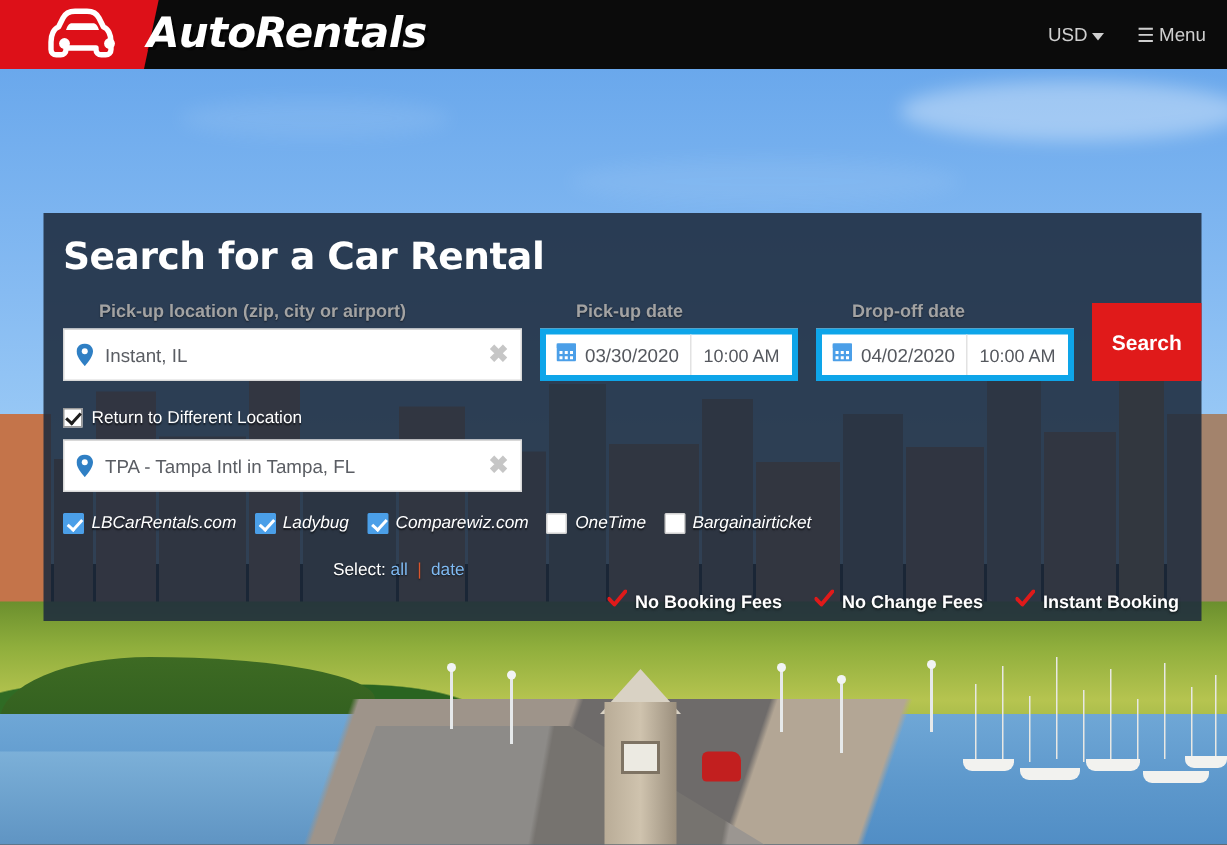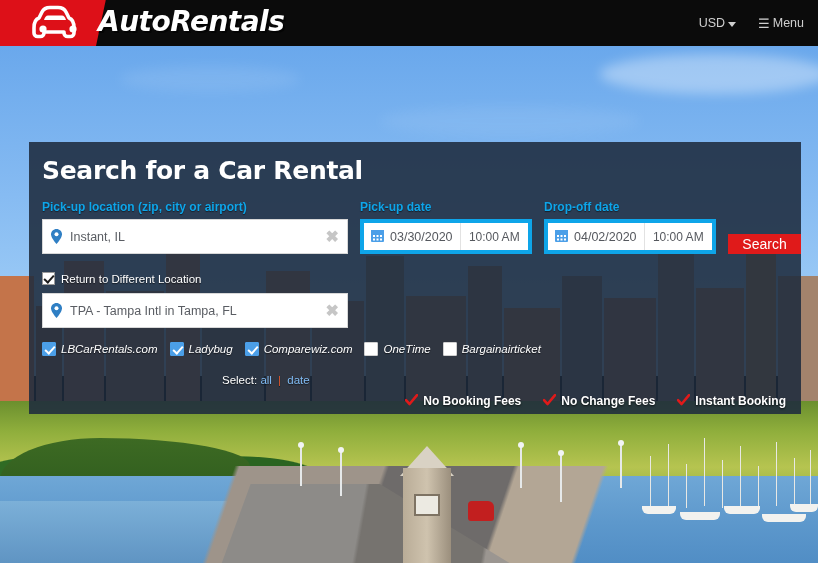--- a/index.html
+++ b/index.html
@@ -128,22 +128,22 @@
     position: absolute; left: 29px; top: 142px; width: 772px; height: 272px;
     background: rgba(30,43,61,0.88);
     z-index: 20;
   }
   .panel-title {
     position: absolute; left: 13px; top: 14px;
     color: #ffffff; font-size: 25px; font-weight: bold;
     font-family: "DejaVu Sans", sans-serif; letter-spacing: -0.3px;
   }
   .field-label {
-    color: #0ea5e9; font-size: 12px; font-weight: bold; margin-bottom: 5px;
-    display: block; text-shadow: 0 1px 1px rgba(0,0,0,0.5);
+    color: #a3a3a3; font-size: 12px; font-weight: bold; margin-bottom: 5px;
+    display: block; text-shadow: 0 1px 1px rgba(0,0,0,0.5); margin-left: 24px;
   }
   .row1 { position: absolute; left: 13px; top: 58px; display: flex; align-items: flex-end; }
   .col-loc { width: 306px; }
   .col-pick { width: 172px; margin-left: 12px; }
   .col-drop { width: 172px; margin-left: 12px; }
   .col-btn { margin-left: 12px; }
 
   .input-box {
     height: 35px; background: #ffffff; border: 1px solid #d8d8d8;
     display: flex; align-items: center; padding: 0 8px; position: relative;
@@ -160,22 +160,22 @@
   .date-part {
     flex: 1; display: flex; align-items: center; padding: 0 7px; gap: 6px;
     border-right: 1px solid #e2e2e2;
   }
   .time-part {
     width: 72px; display: flex; align-items: center; justify-content: center;
     font-size: 12px; color: #55585e;
   }
   .date-txt { font-size: 12.5px; color: #55585e; }
   .search-btn {
-    height: 20px; width: 73px; background: #e01a1a; color: #fff;
-    border: none; font-size: 14px; font-weight: normal; cursor: pointer;
+    height: 52px; width: 73px; background: #e01a1a; color: #fff;
+    border: none; font-size: 14px; font-weight: bold; cursor: pointer;
     font-family: "Liberation Sans", sans-serif;
   }
 
   
   .return-row {
     position: absolute; left: 13px; top: 130px; display: flex; align-items: center; gap: 6px;
   }
   .cb-native {
     width: 13px; height: 13px; background: #fff; border: 1px solid #9a9a9a;
     position: relative; cursor: pointer; display: inline-block;

